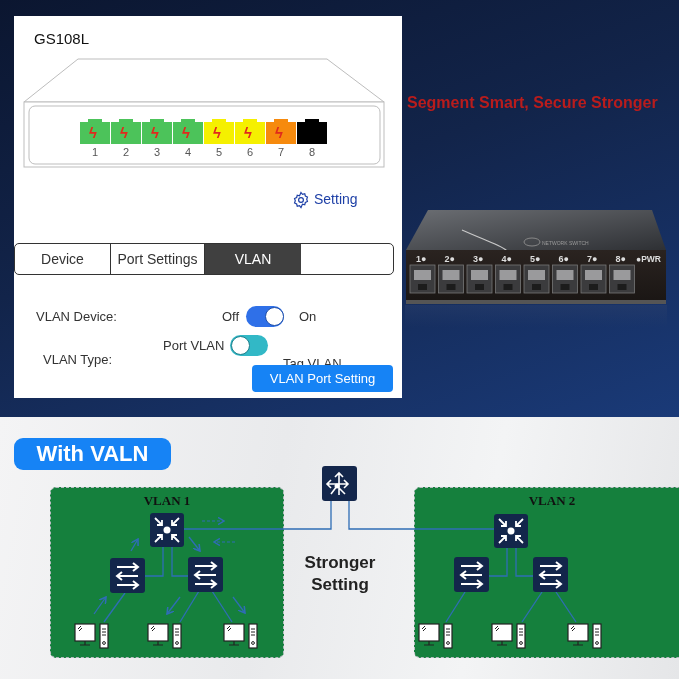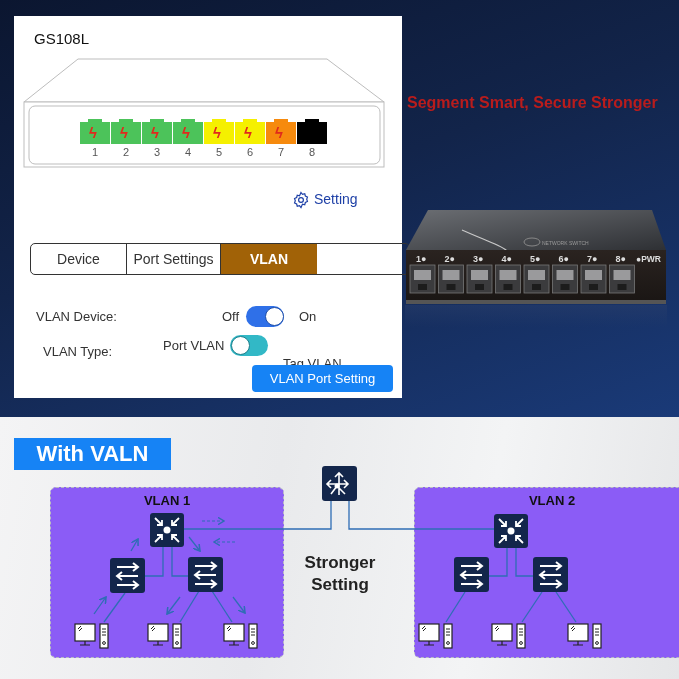--- a/index.html
+++ b/index.html
@@ -8,30 +8,30 @@
   .bottom{position:absolute;left:0;top:417px;width:679px;height:262px;background:linear-gradient(100deg,#f4f4f5 0%,#e9eaec 40%,#f3f4f5 70%,#e5e6e8 100%);}
   .panel{position:absolute;left:14px;top:16px;width:380px;height:382px;background:#fff;padding-left:8px;}
   .model{position:absolute;left:20px;top:14px;font-size:15px;color:#111;}
   .dev-illus{position:absolute;left:0;top:0;}
   .port{position:absolute;top:106px;width:30px;height:22px;}
   .port .tab{position:absolute;left:8px;top:-3px;width:14px;height:4px;}
   .port .bolt{position:absolute;left:9px;top:2px;font-size:15px;color:#e0291c;font-weight:bold;line-height:18px;}
   .pnum{position:absolute;top:130px;width:30px;text-align:center;font-size:11px;color:#555;}
   .devinfo{position:absolute;left:20px;top:177px;font-size:14px;color:#2b7a32;border-bottom:1px solid #333;padding-bottom:3px;}
   .setting{position:absolute;left:278px;top:175px;font-size:14px;color:#1d3fa6;display:flex;align-items:flex-start;gap:4px;}
-  .tabs{position:absolute;left:0;top:227px;width:380px;height:32px;border:1px solid #333;border-radius:5px;display:flex;overflow:hidden;box-sizing:border-box;margin-left:16px;}
+  .tabs{position:absolute;left:0;top:227px;width:380px;height:32px;border:1px solid #333;border-radius:5px;display:flex;overflow:hidden;box-sizing:border-box;}
   .tabs div{flex:0 0 auto;display:flex;align-items:center;justify-content:center;font-size:14px;color:#333;border-right:1px solid #333;box-sizing:border-box;height:100%;}
-  .tabs div.active{background:#a16207;color:#fff;border-right:none;font-weight:bold;}
+  .tabs div.active{background:#404040;color:#fff;border-right:none;}
   .lbl{position:absolute;font-size:13px;color:#333;}
   .toggle{position:absolute;width:38px;height:21px;border-radius:11px;}
   .toggle .knob{position:absolute;top:1px;width:17px;height:17px;border-radius:50%;background:#fff;border:1px solid #1f4fa8;}
   .btn{position:absolute;left:238px;top:349px;width:141px;height:27px;background:#1683f5;border-radius:4px;color:#fff;font-size:13px;display:flex;align-items:center;justify-content:center;}
   .headline{position:absolute;left:407px;top:88px;color:#b91c1c;font-weight:bold;font-size:16px;line-height:30px;}
-  .badge{position:absolute;left:14px;top:438px;width:157px;height:32px;background:#1683f5;color:#fff;font-weight:bold;font-size:22px;display:flex;align-items:center;justify-content:center;}
-  .vbox{position:absolute;background:#8b5cf6;border:1px dashed #b8bcc2;border-radius:6px;box-sizing:border-box;}
+  .badge{position:absolute;left:14px;top:438px;width:157px;height:32px;background:#1683f5;color:#fff;font-weight:bold;font-size:22px;display:flex;align-items:center;justify-content:center;border-radius:9px;}
+  .vbox{position:absolute;background:#15803d;border:1px dashed #b8bcc2;border-radius:6px;box-sizing:border-box;font-family:Liberation Serif, serif;}
   .vtitle{position:absolute;width:100%;text-align:center;top:5px;font-weight:bold;font-size:13px;color:#111;}
   .bcast{position:absolute;left:288px;top:552px;width:104px;text-align:center;font-size:17px;font-weight:bold;color:#222;line-height:22px;}
   svg text{font-family:"Liberation Sans",sans-serif;}
 </style>
 </head>
 <body>
 
 <div class="top"></div>
 <div class="bottom"></div>
 
@@ -100,21 +100,21 @@
     <div class="active" style="width:96px">VLAN</div>
   </div>
 
   <div class="lbl" style="left:22px;top:293px">VLAN Device:</div>
   <div class="lbl" style="left:208px;top:293px">Off</div>
   <div class="toggle" style="left:232px;top:290px;background:#2f70e8">
     <div class="knob" style="left:19px"></div>
   </div>
   <div class="lbl" style="left:285px;top:293px">On</div>
 
-  <div class="lbl" style="left:29px;top:328px">VLAN Type:</div>
+  <div class="lbl" style="left:29px;top:336px">VLAN Type:</div>
   <div class="lbl" style="left:149px;top:322px">Port VLAN</div>
   <div class="toggle" style="left:216px;top:319px;background:#32b8c6">
     <div class="knob" style="left:1px;border-color:#1e7f8b"></div>
   </div>
   <div class="lbl" style="left:269px;top:340px">Tag VLAN</div>
 
   <div class="btn">VLAN Port Setting</div>
 </div>
 
 <div class="headline">

